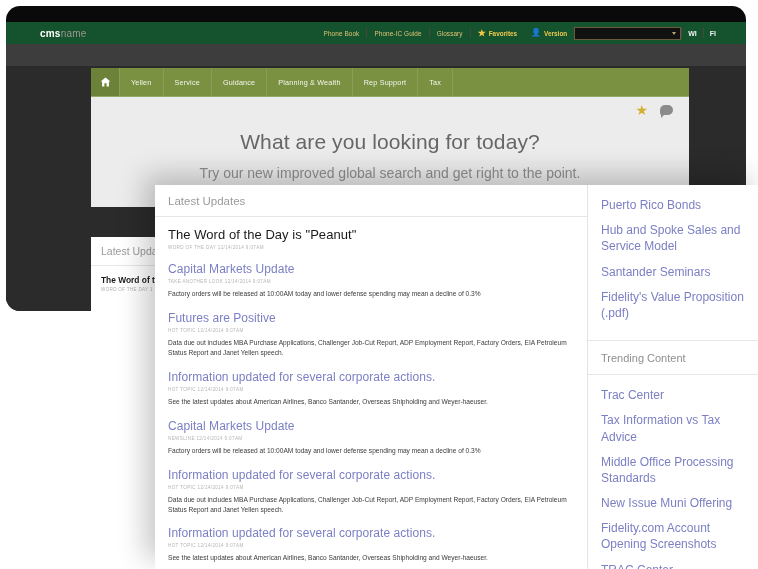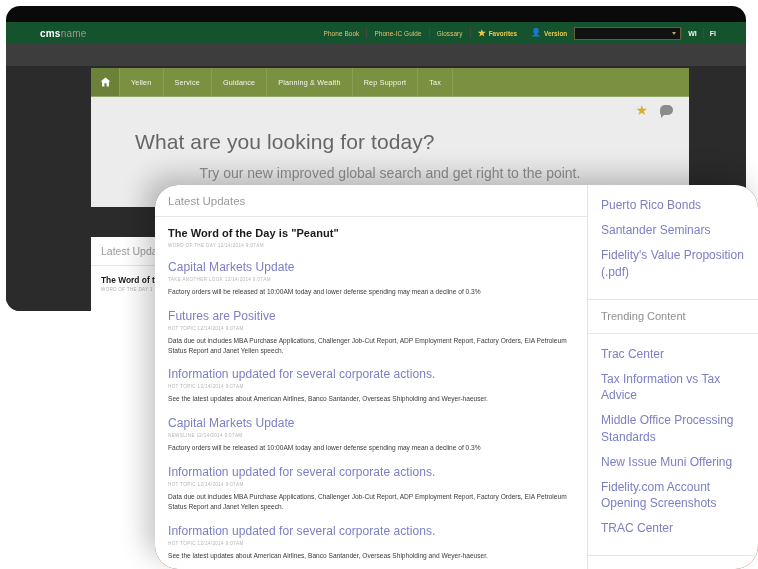--- a/index.html
+++ b/index.html
@@ -184,25 +184,25 @@
     content: "";
     position: absolute;
     left: 1px; bottom: -3px;
     border-top: 4px solid #8b8b8b;
     border-right: 4px solid transparent;
   }
   .hero-title {
     position: absolute;
     top: 33px;
     width: 100%;
+    text-align: center;
     font-size: 21px;
     color: #666666;
     font-weight: 400;
     letter-spacing: .1px;
-    margin-left: 44px;
   }
   .hero-sub {
     position: absolute;
     top: 68px;
     width: 100%;
     text-align: center;
     font-size: 14px;
     color: #8f8f8f;
   }
 
@@ -232,21 +232,20 @@
   #overlay {
     position: absolute;
     left: 155px;
     top: 185px;
     width: 603px;
     height: 384px;
     background: #7f1d1d;
     box-shadow: -10px -10px 26px rgba(0,0,0,.22);
     display: flex;
     overflow: hidden;
-    border-radius: 23px;
   }
   .ov-main {
     width: 432px;
     background: #ffffff;
     border-right: 1px solid #e3e3e3;
   }
   .ov-side {
     flex: 1;
     background: #ffffff;
   }
@@ -280,22 +279,22 @@
     margin-bottom: 12px;
   }
   .upd-title {
     font-size: 12px;
     color: #7b7fc4;
     letter-spacing: .05px;
     line-height: 1.25;
   }
   .upd.first .upd-title {
     color: #1a1a1a;
-    font-weight: 700;
-    font-size: 11px;
+    font-weight: 400;
+    font-size: 13px;
   }
   .upd-meta {
     font-size: 4.6px;
     color: #b5b5b5;
     letter-spacing: .35px;
     margin-top: 2px;
     text-transform: uppercase;
   }
   .upd-desc {
     font-size: 6.6px;
@@ -444,20 +443,21 @@
         </div>
 
       </div>
     </div>
 
     <div class="ov-side">
 
       <div class="side-sec">
         <div class="side-list">
           <a class="side-link">Puerto Rico Bonds</a>
+          <a class="side-link">Hub and Spoke Sales and Service Model</a>
           <a class="side-link">Santander Seminars</a>
           <a class="side-link">Fidelity's Value Proposition (.pdf)</a>
         </div>
       </div>
 
       <div class="side-divider"></div>
 
       <div class="side-sec">
         <div class="side-head">Trending Content</div>
         <div class="side-list">

